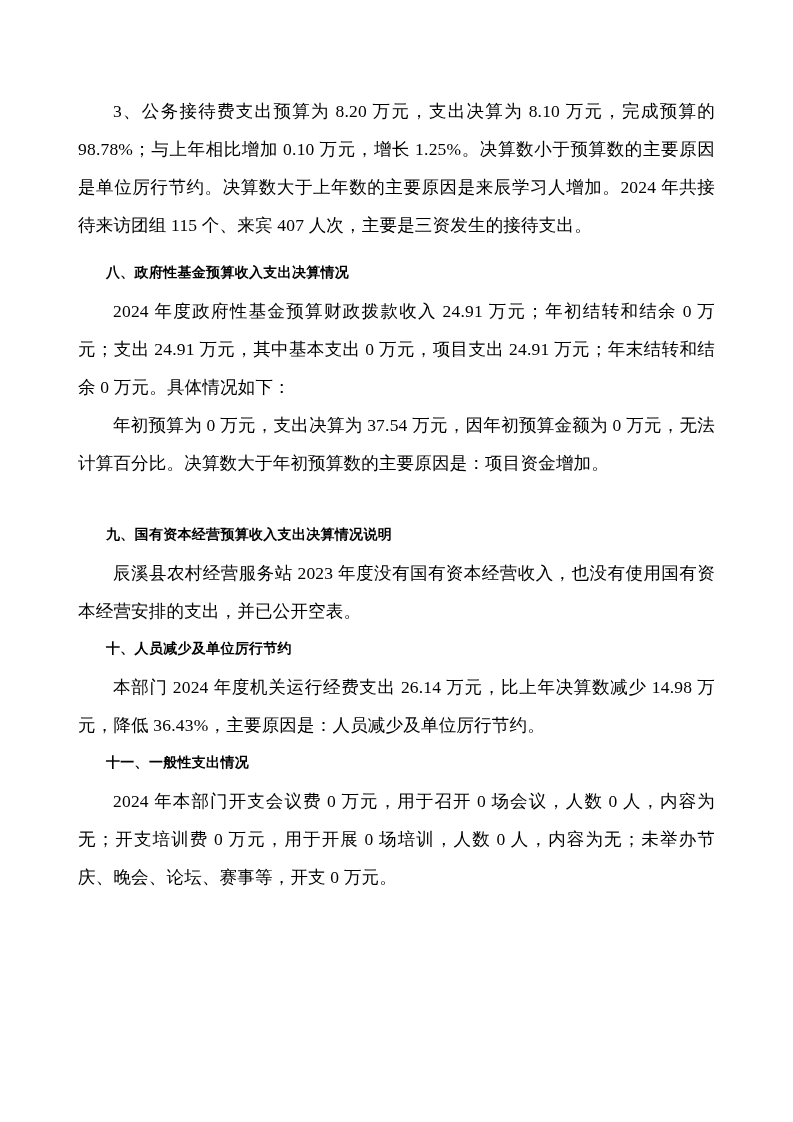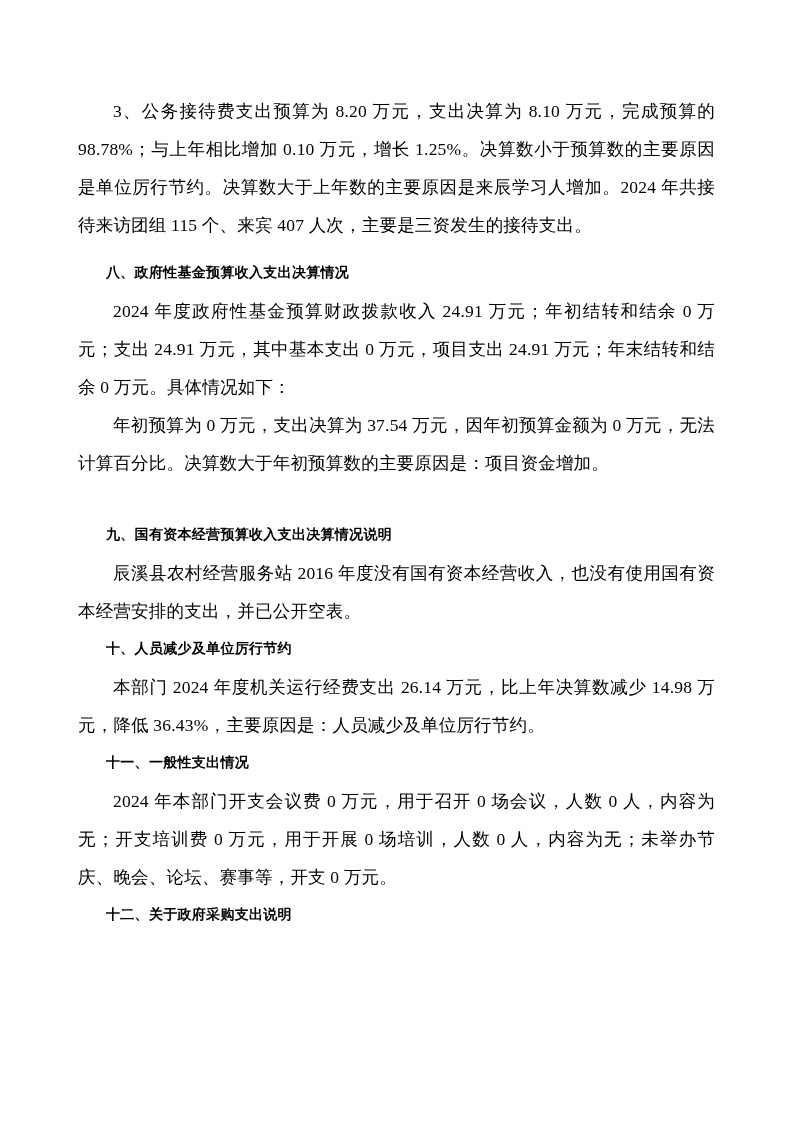--- a/index.html
+++ b/index.html
@@ -57,26 +57,25 @@
     <p class="heading">八、政府性基金预算收入支出决算情况</p>
 
     <p class="para">2024 年度政府性基金预算财政拨款收入 24.91 万元；年初结转和结余 0 万元；支出 24.91 万元，其中基本支出 0 万元，项目支出 24.91 万元；年末结转和结余 0 万元。具体情况如下：</p>
 
 
     <p class="para">年初预算为 0 万元，支出决算为 37.54 万元，因年初预算金额为 0 万元，无法计算百分比。决算数大于年初预算数的主要原因是：项目资金增加。</p>
 
     <div class="gap-lg"></div>
     <p class="heading">九、国有资本经营预算收入支出决算情况说明</p>
 
-    <p class="para">辰溪县农村经营服务站 2016 年度没有国有资本经营收入，也没有使用国有资本经营安排的支出，并已公开空表。</p>
+    <p class="para">辰溪县农村经营服务站 2023 年度没有国有资本经营收入，也没有使用国有资本经营安排的支出，并已公开空表。</p>
 
     <p class="heading">十、人员减少及单位厉行节约</p>
 
     <p class="para">本部门 2024 年度机关运行经费支出 26.14 万元，比上年决算数减少 14.98 万元，降低 36.43%，主要原因是：人员减少及单位厉行节约。</p>
 
     <p class="heading">十一、一般性支出情况</p>
 
     <p class="para">2024 年本部门开支会议费 0 万元，用于召开 0 场会议，人数 0 人，内容为无；开支培训费 0 万元，用于开展 0 场培训，人数 0 人，内容为无；未举办节庆、晚会、论坛、赛事等，开支 0 万元。</p>
 
-    <p class="heading">十二、关于政府采购支出说明</p>
 
   </div>
 </div>
 
 </body></html>

